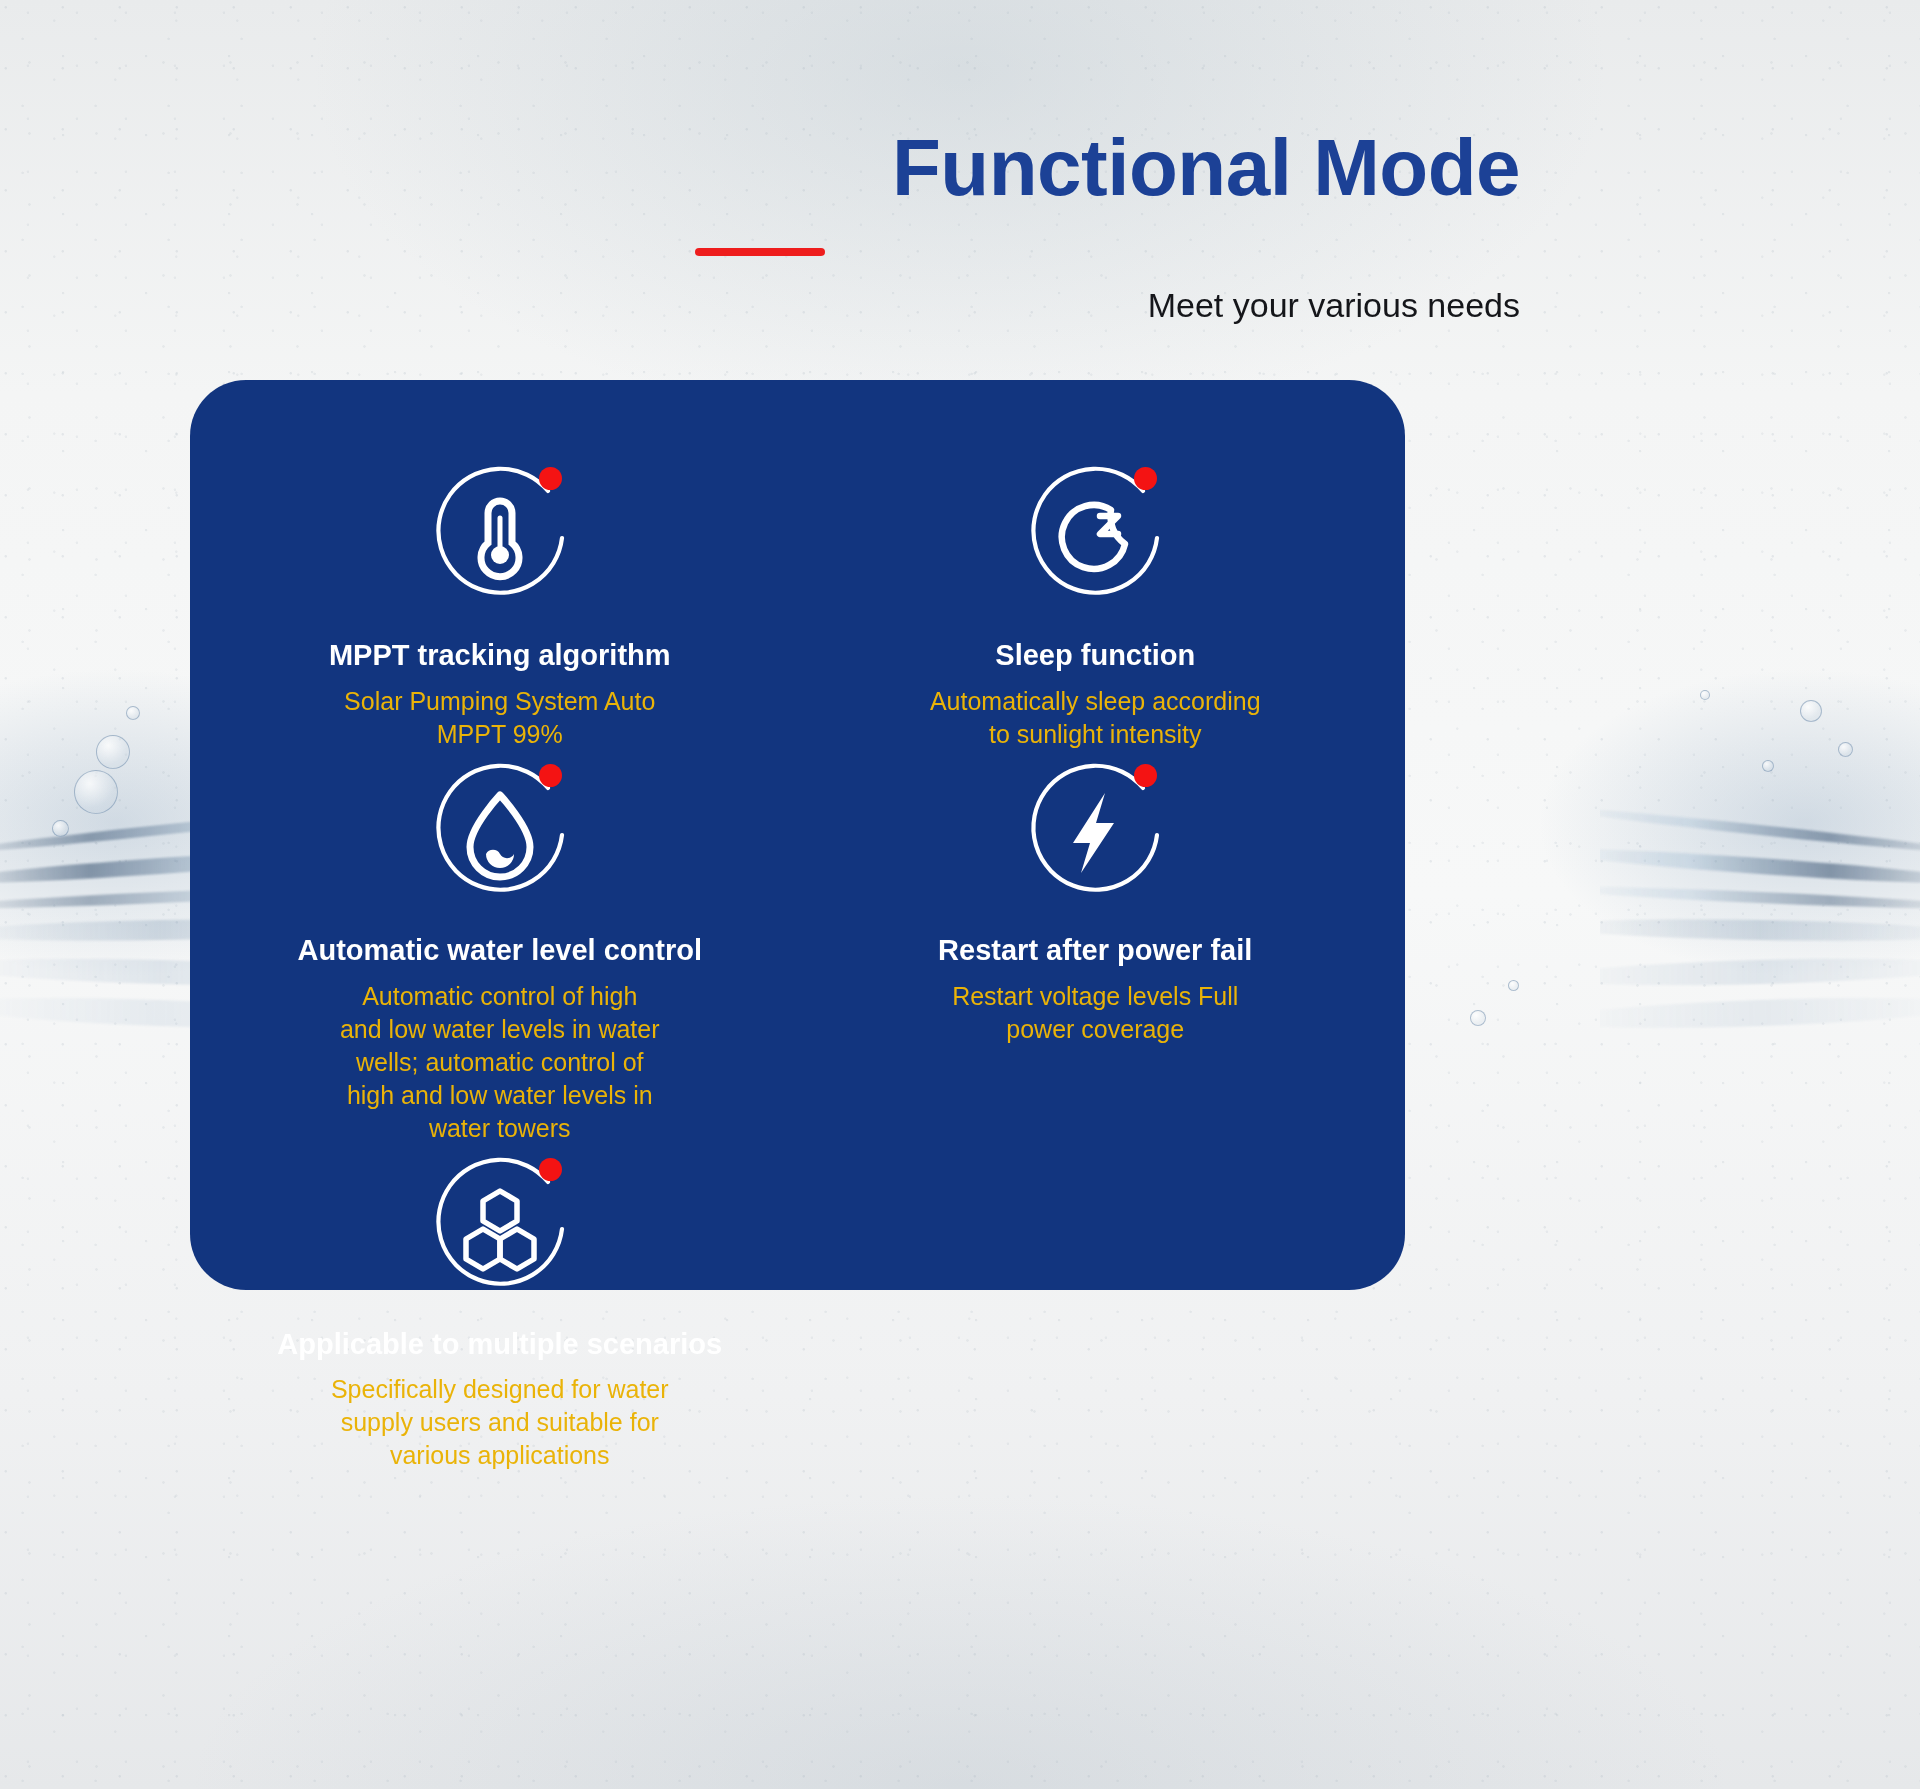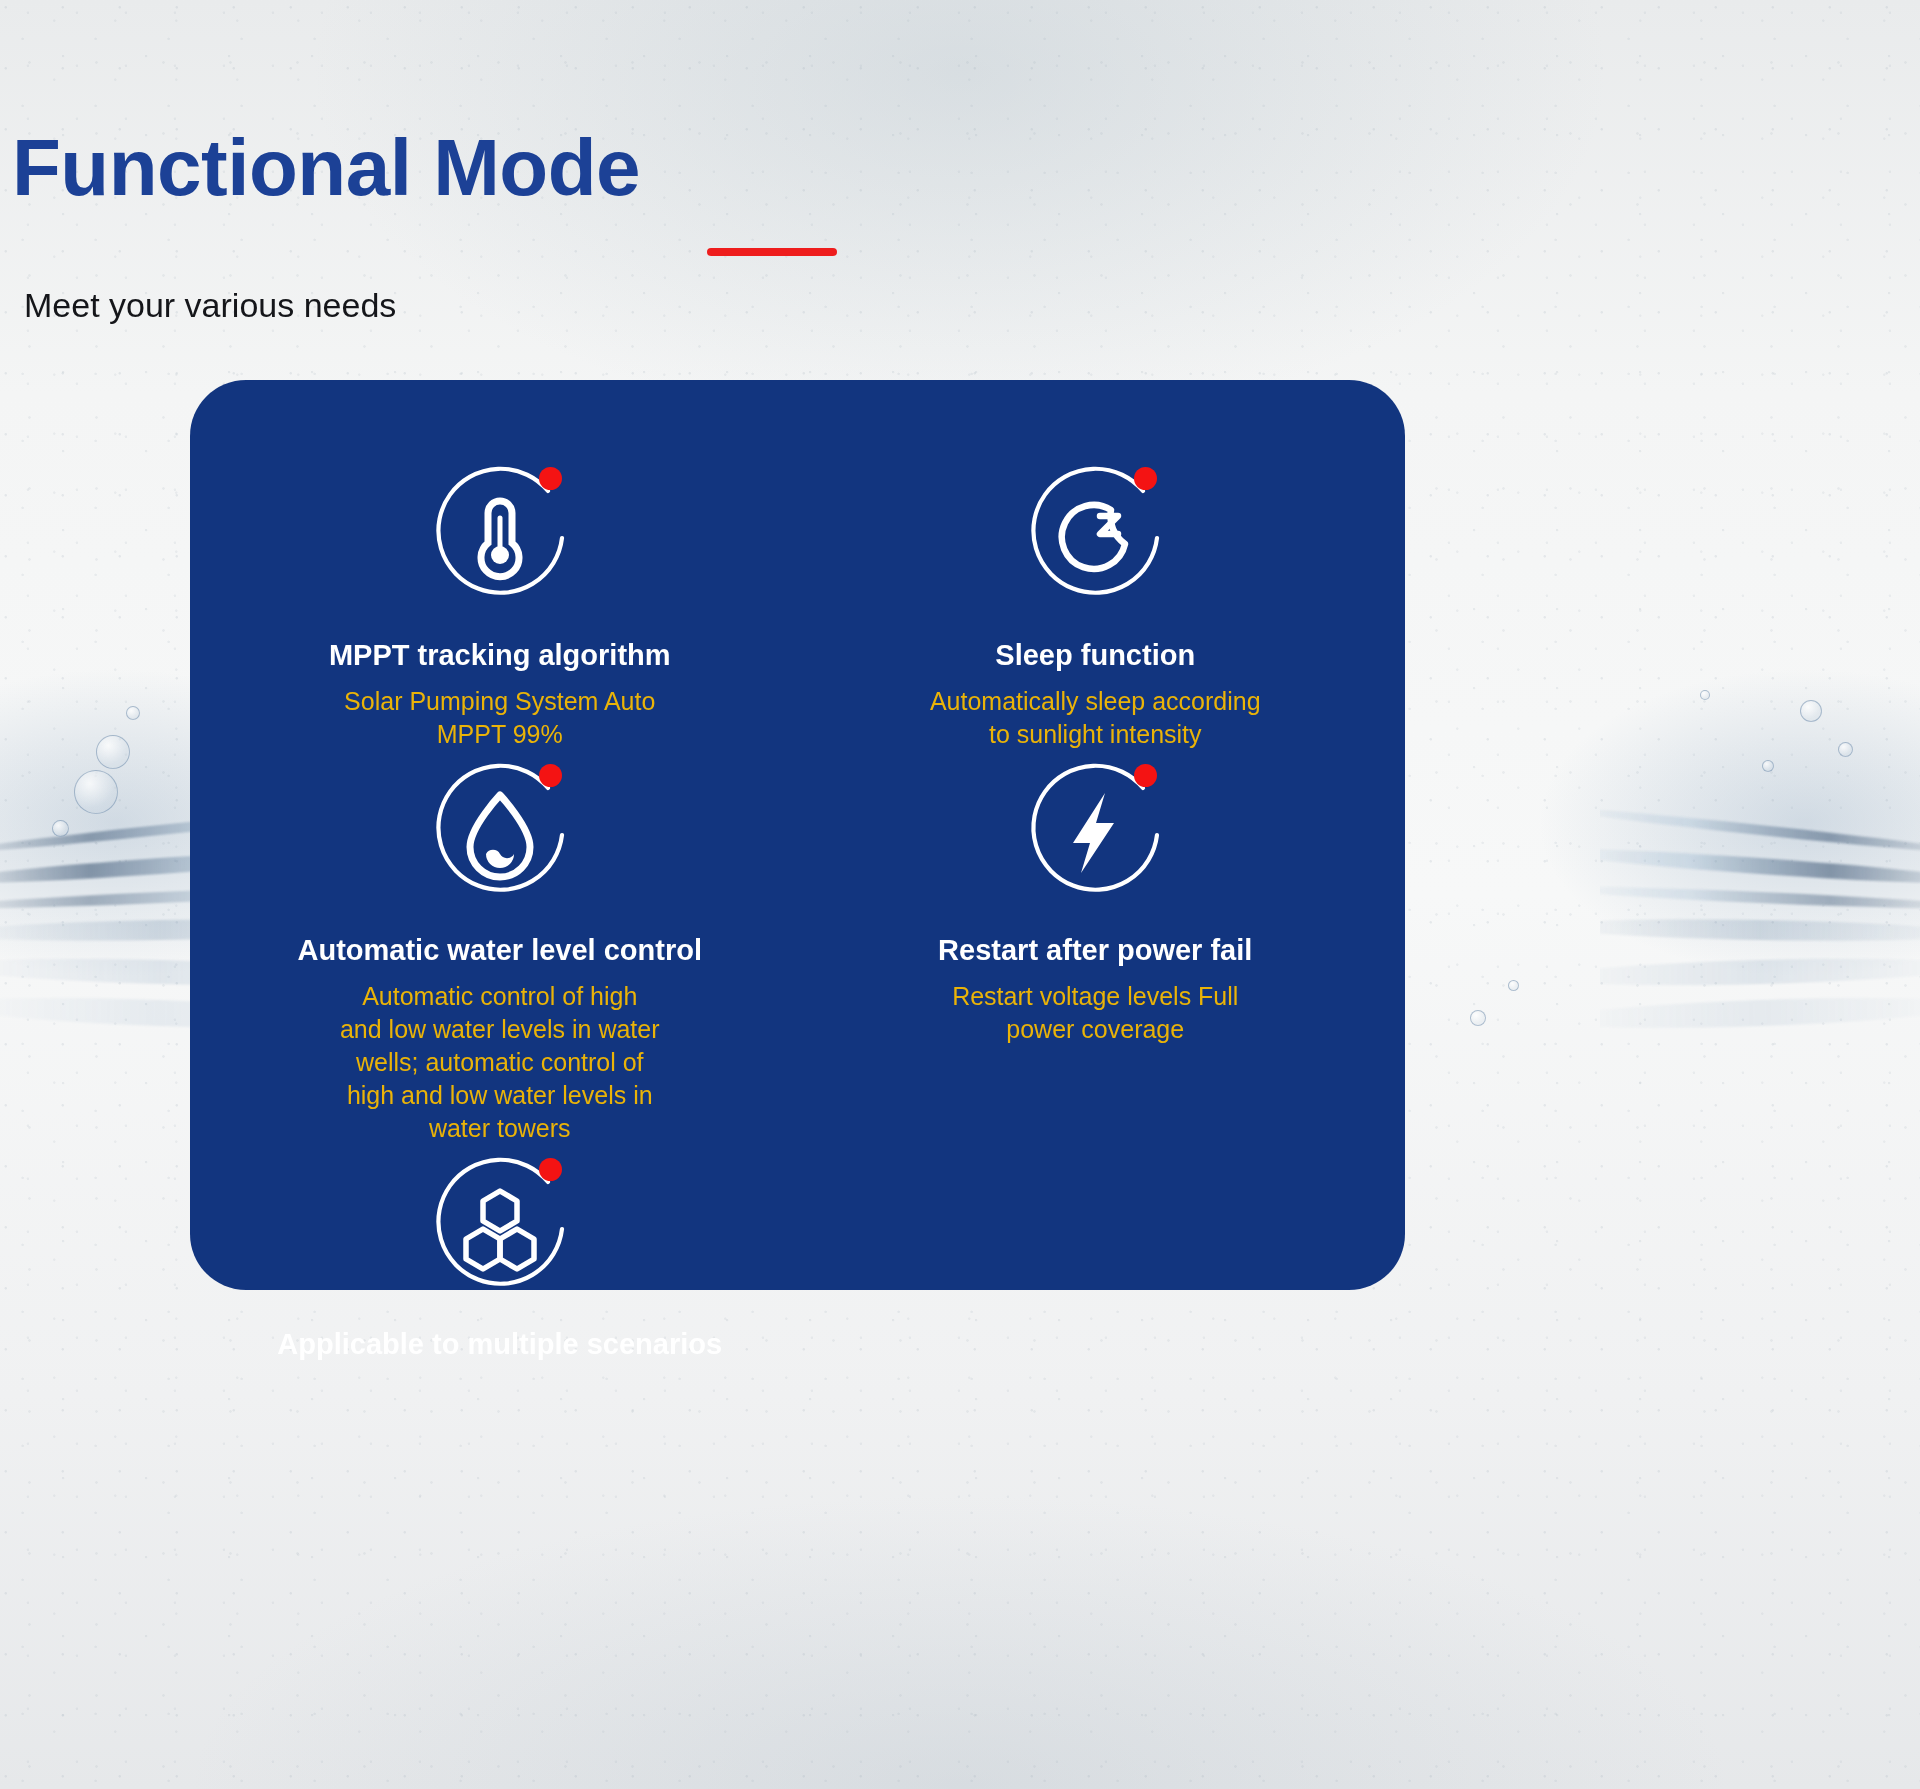--- a/index.html
+++ b/index.html
@@ -78,23 +78,23 @@
     position: absolute;
     border-radius: 50%;
     border: 1.5px solid rgba(90,125,160,0.45);
     background: radial-gradient(circle at 35% 30%, rgba(255,255,255,0.75), rgba(205,218,230,0.25) 60%, rgba(150,175,200,0.12));
     pointer-events: none;
   }
 
   
   #header {
     position: absolute;
-    top: 0; left: 12px;
+    top: 0; left: 0;
     width: 1520px;
-    text-align: left;
+    text-align: right;
     padding-top: 128px;
   }
   #page-title {
     font-size: 80px;
     font-weight: 700;
     color: #1c4196;
     letter-spacing: -0.5px;
     line-height: 1.0;
     font-stretch: condensed;
   }
@@ -283,16 +283,17 @@
           <path d="M128 37 A62 62 0 1 0 142 84" fill="none" stroke="#ffffff" stroke-width="4.2" stroke-linecap="round"></path>
           <g fill="none" stroke="#ffffff" stroke-width="5.5" stroke-linejoin="round">
             <polygon points="80,46 97,56 97,76 80,86 63,76 63,56"></polygon>
             <polygon points="63,84 80,94 80,114 63,124 46,114 46,94"></polygon>
             <polygon points="97,84 114,94 114,114 97,124 80,114 80,94"></polygon>
           </g>
         </svg>
         <span class="icon-dot"></span>
       </div>
       <div class="feature-title">Applicable to multiple scenarios</div>
+      <div class="feature-desc" style="max-width:340px;">Specifically designed for water supply users and suitable for various applications</div>
     </div>
 
   </div>
 </div>
 
 </body></html>

